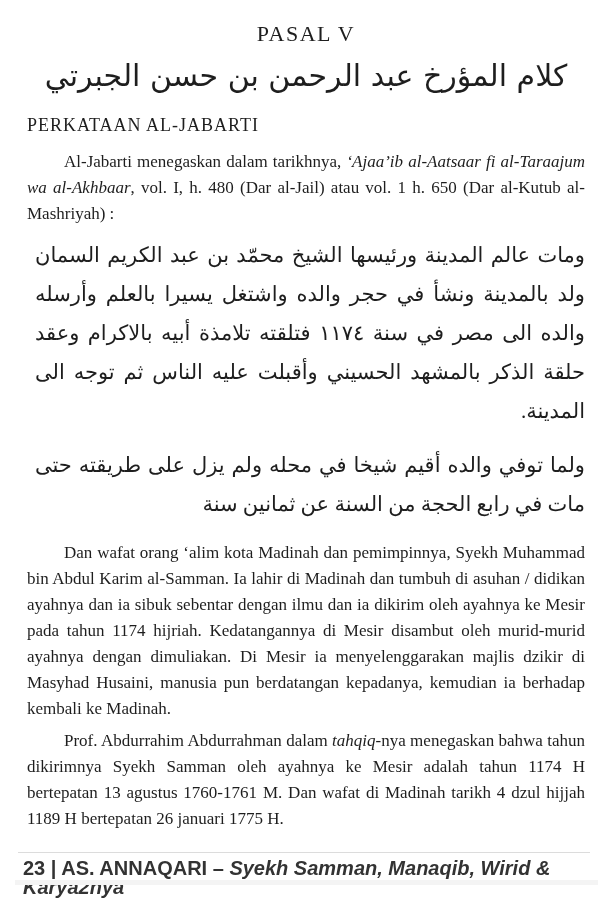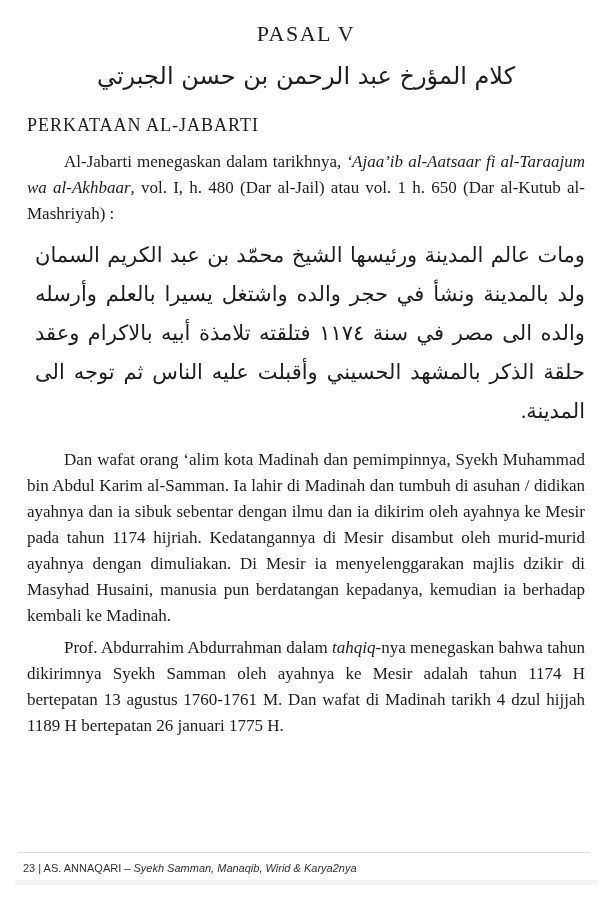--- a/index.html
+++ b/index.html
@@ -21,21 +21,21 @@
   .chapter-title {
     text-align: center;
     font-size: 22px;
     letter-spacing: 1.5px;
     line-height: 20px;
   }
   .arabic-title {
     direction: rtl;
     text-align: center;
     font-family: "DejaVu Sans", sans-serif;
-    font-size: 24px;
+    font-size: 30px;
     line-height: 36px;
     margin-top: 14px;
   }
   .section-title {
     font-size: 18px;
     letter-spacing: 1px;
     line-height: 22px;
     margin-top: 20px;
   }
   .body-para {
@@ -61,22 +61,22 @@
   }
   .i { font-style: italic; }
   .footer {
     position: absolute;
     top: 852px;
     left: 18px;
     right: 23px;
     border-top: 1px solid var(--rule, #dcdcdc);
     padding: 6px 0 0 5px;
     font-family: "Liberation Sans", sans-serif;
-    font-weight: normal;
-    font-size: 11px;
+    font-weight: bold;
+    font-size: 20px;
     line-height: 19px;
     color: var(--footer-text, #333333);
     background: var(--background, #ffffff);
   }
   .bottom-shade {
     position: absolute;
     top: 880px;
     left: 15px;
     right: 15px;
     height: 5px;
@@ -91,20 +91,21 @@
   <div class="chapter-title">PASAL V</div>
 
   <div class="arabic-title">كلام المؤرخ عبد الرحمن بن حسن الجبرتي</div>
 
   <div class="section-title">PERKATAAN AL-JABARTI</div>
 
   <p class="body-para"><span>Al-Jabarti menegaskan dalam tarikhnya, </span><span class="i">‘Ajaa’ib al-Aatsaar fi al-Taraajum wa al-Akhbaar</span><span>, vol. I, h. 480 (Dar al-Jail) atau vol. 1 h. 650 (Dar al-Kutub al-Mashriyah) :</span></p>
 
   <div class="arabic-block">ومات عالم المدينة ورئيسها الشيخ محمّد بن عبد الكريم السمان ولد بالمدينة ونشأ في حجر والده واشتغل يسيرا بالعلم وأرسله والده الى مصر في سنة ١١٧٤ فتلقته تلامذة أبيه بالاكرام وعقد حلقة الذكر بالمشهد الحسيني وأقبلت عليه الناس ثم توجه الى المدينة.</div>
 
+  <div class="arabic-block second">ولما توفي والده أقيم شيخا في محله ولم يزل على طريقته حتى مات في رابع الحجة من السنة عن ثمانين سنة</div>
 
   <p class="body-para" style="margin-top:16px">Dan wafat orang ‘alim kota Madinah dan pemimpinnya, Syekh Muhammad bin Abdul Karim al-Samman. Ia lahir di Madinah dan tumbuh di asuhan / didikan ayahnya dan ia sibuk sebentar dengan ilmu dan ia dikirim oleh ayahnya ke Mesir pada tahun 1174 hijriah. Kedatangannya di Mesir disambut oleh murid-murid ayahnya dengan dimuliakan. Di Mesir ia menyelenggarakan majlis dzikir di Masyhad Husaini, manusia pun berdatangan kepadanya, kemudian ia berhadap kembali ke Madinah.</p>
 
 
   <p class="body-para tight"><span>Prof. Abdurrahim Abdurrahman dalam </span><span class="i">tahqiq</span><span>-nya menegaskan bahwa tahun dikirimnya Syekh Samman oleh ayahnya ke Mesir adalah tahun 1174 H bertepatan 13 agustus 1760-1761 M. Dan wafat di Madinah tarikh 4 dzul hijjah 1189 H bertepatan 26 januari 1775 H.</span></p>
 
 </div>
 
 <div class="footer"><span>23 | AS. ANNAQARI – </span><span class="i">Syekh Samman, Manaqib, Wirid &amp; Karya2nya</span></div>
 

